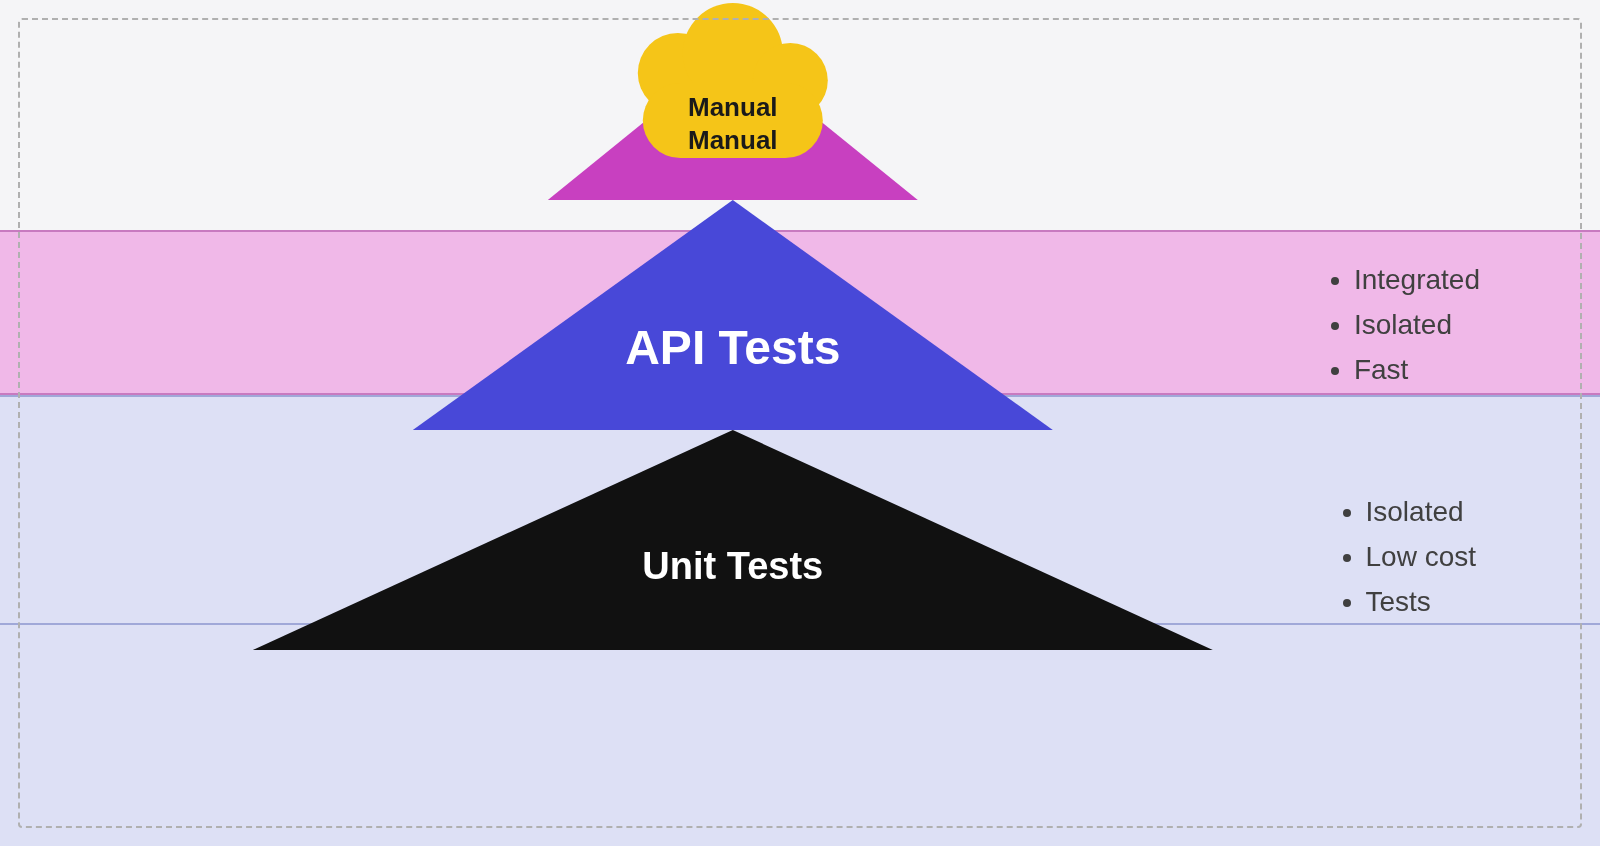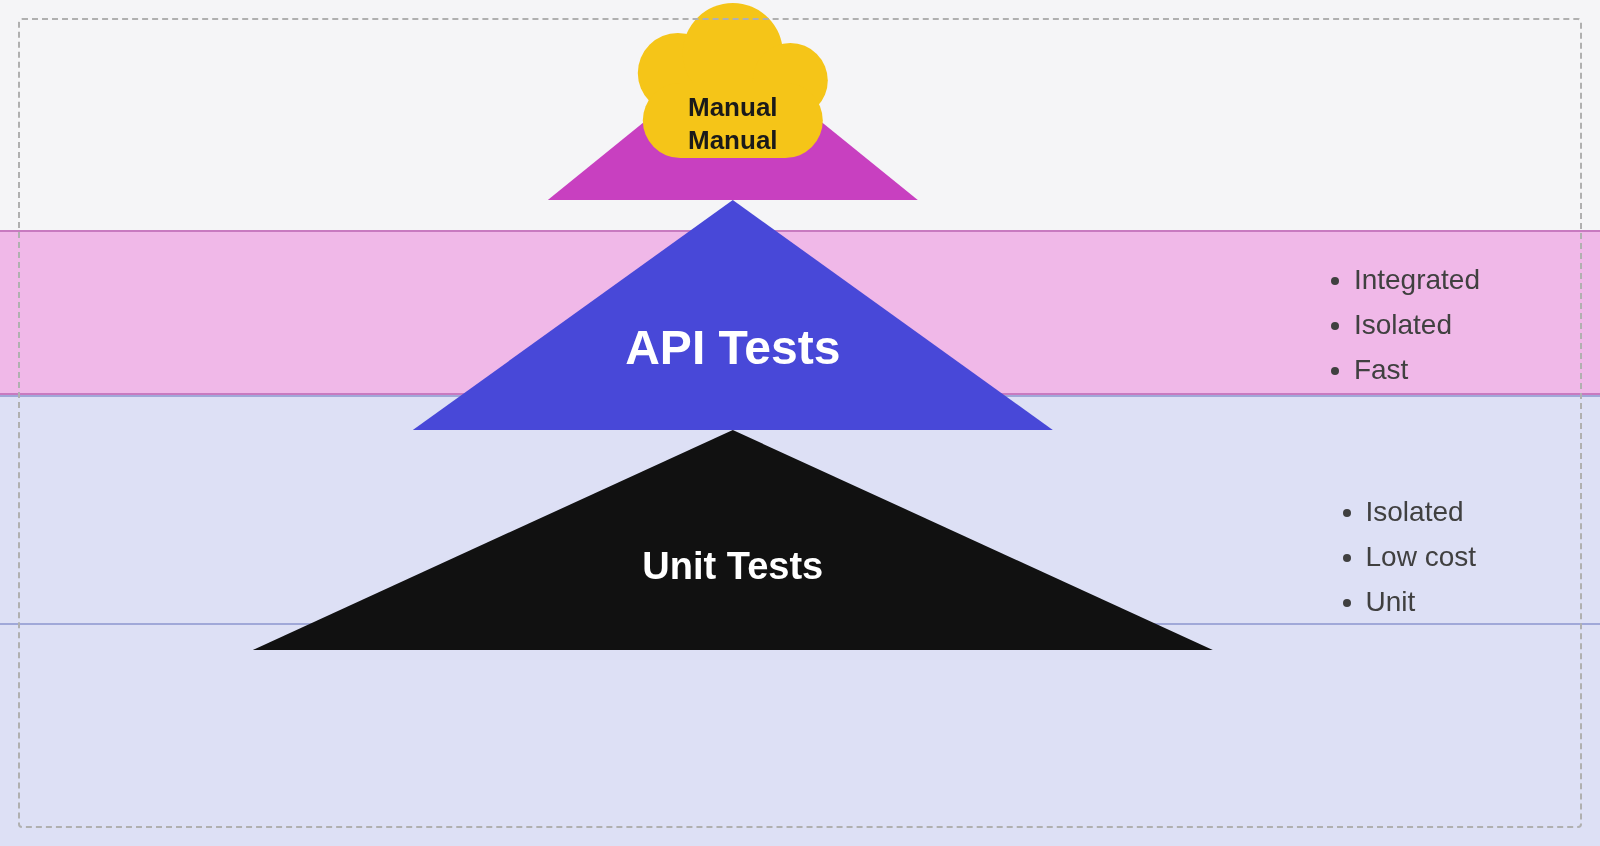--- a/index.html
+++ b/index.html
@@ -299,15 +299,15 @@
     <li>Integrated</li>
     <li>Isolated</li>
     <li>Fast</li>
   </ul>
 </div>
 
 <div class="annotation-right-bottom">
   <ul class="annotation-list">
     <li>Isolated</li>
     <li>Low cost</li>
-    <li>Unit</li>
+    <li>Tests</li>
   </ul>
 </div>
 
 </body></html>

